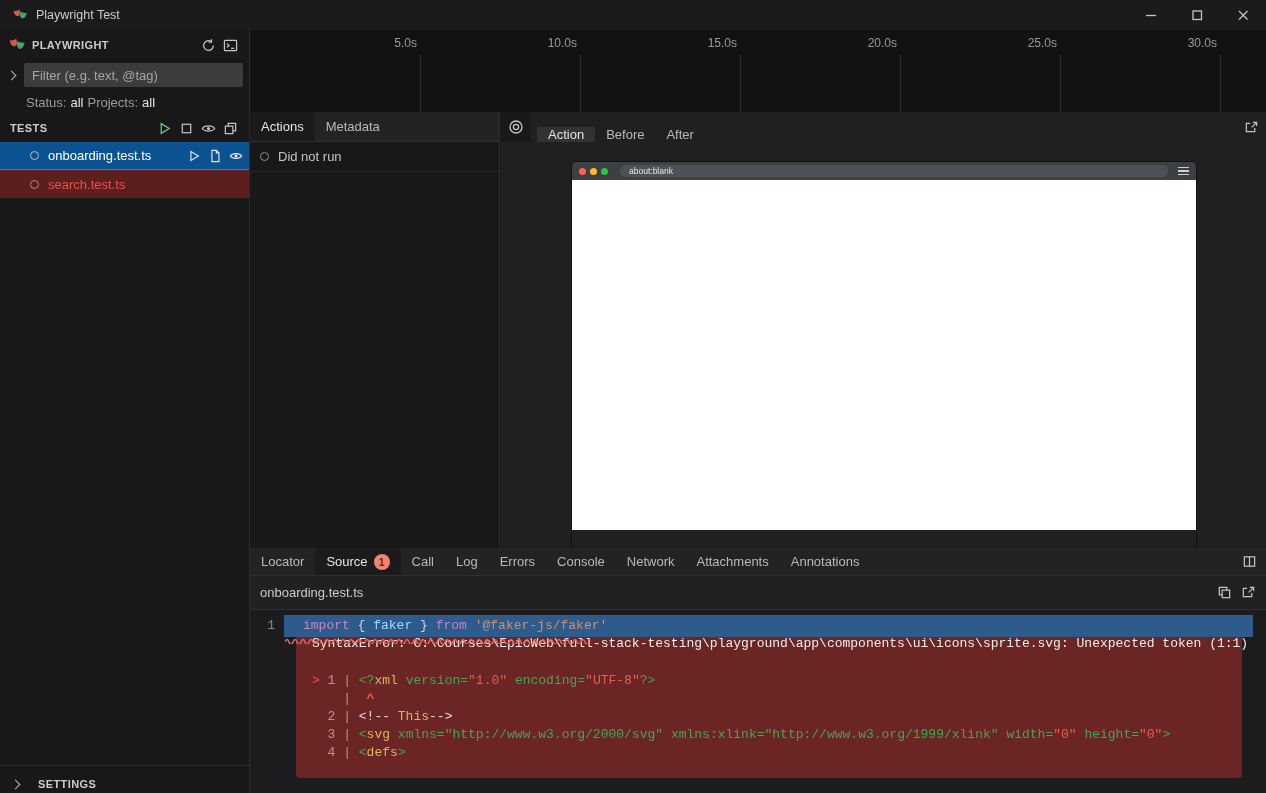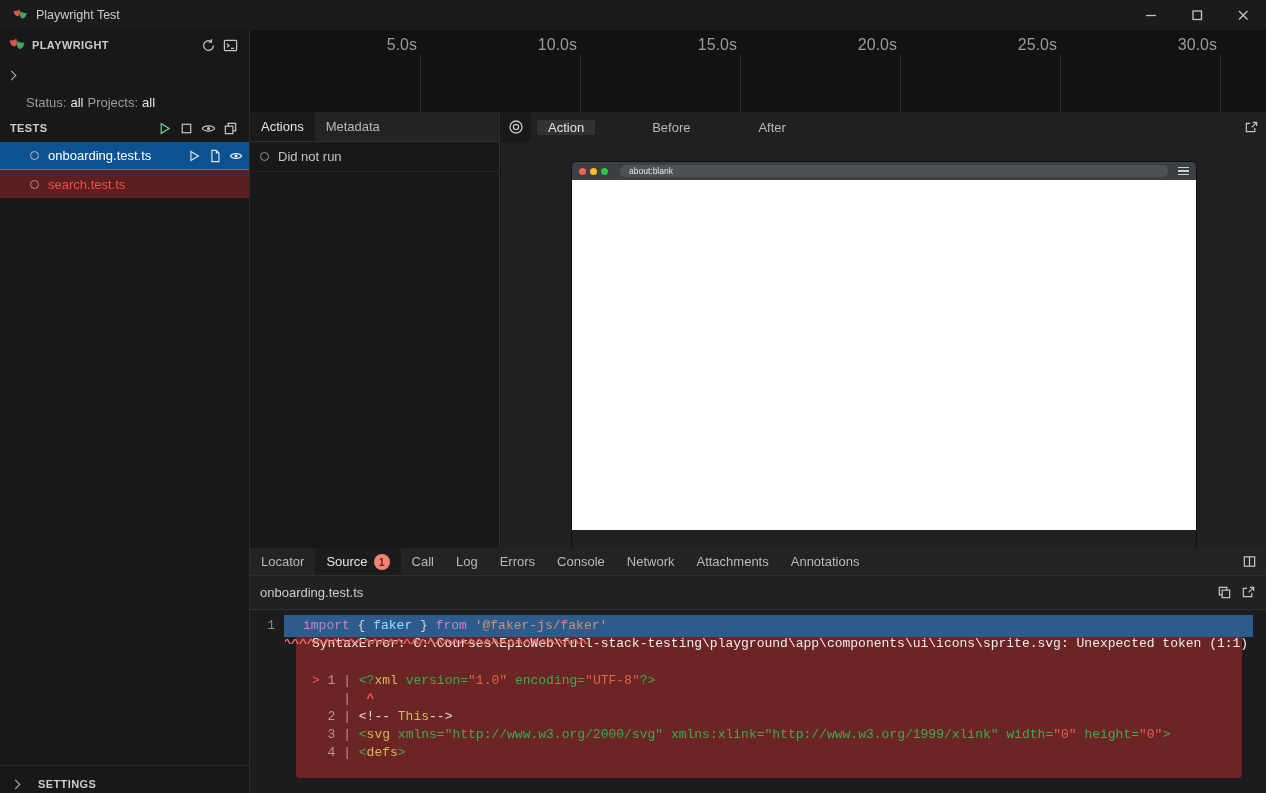--- a/index.html
+++ b/index.html
@@ -47,21 +47,21 @@
   .sb-spacer{flex:1;}
   .settings-row{height:28px;display:flex;align-items:center;border-top:1px solid #2b2b2b;padding:9px 8px 0 12px;}
   .settings-row .title{font-size:11px;font-weight:bold;letter-spacing:.4px;color:#cccccc;margin-left:10px;}
 
   
   .main{position:absolute;left:250px;top:30px;width:1016px;height:763px;}
 
   .timeline{position:absolute;left:0;top:0;width:1016px;height:82px;background:#121214;}
   .tick{position:absolute;top:0;height:100%;width:0;}
   .tick-line{position:absolute;left:0;top:25px;bottom:0;width:1px;background:#2d2d30;}
-  .tick-label{position:absolute;right:3px;top:6px;font-size:16px;color:#9b9b9b;white-space:nowrap;}
+  .tick-label{position:absolute;right:3px;top:6px;font-size:12px;color:#9b9b9b;white-space:nowrap;}
 
   .panels{position:absolute;left:0;top:82px;width:1016px;height:436px;}
   .actions-panel{position:absolute;left:0;top:0;width:250px;height:436px;background:#181818;border-right:1px solid #2e2e2e;}
   .tabstrip{height:30px;background:#232325;display:flex;align-items:stretch;border-bottom:1px solid #2e2e2e;}
   .tab{display:flex;align-items:center;padding:0 11px;font-size:13px;color:#b9b9b9;gap:6px;}
   .tab.selected{background:#1a1a1c;color:#e4e4e4;}
   .badge{min-width:16px;height:16px;border-radius:8px;background:var(--badge-bg);color:var(--badge-text);font-size:10.5px;display:flex;align-items:center;justify-content:center;padding:0 4px;font-weight:bold;}
   .empty-item{height:30px;display:flex;align-items:center;padding:0 10px;font-size:13px;color:#c5c5c5;border-bottom:1px solid #242424;}
   .empty-item .circle{width:9px;height:9px;border:1.4px solid #8f8f8f;border-radius:50%;margin-right:9px;}
 
@@ -162,20 +162,21 @@
       <span class="sb-tool">
         <svg class="ic" width="15" height="15" viewBox="0 0 16 16">
             <rect x="1.5" y="2.5" width="13" height="11" rx="1"></rect>
             <path d="M4 6l2.5 2L4 10"></path>
             <path d="M8.5 11h3.5"></path>
           </svg>
       </span>
     </div>
     <div class="filter-row">
       <span class="chev"></span>
+      <input class="filter-input" type="text" placeholder="Filter (e.g. text, @tag)" style="">
     </div>
     <div class="status-row">
       <span>Status:</span>
       <b>all</b>
       <span>Projects:</span>
       <b>all</b>
     </div>
     <div class="tests-header">
       <span class="title">TESTS</span>
       <span class="sp"></span>
@@ -282,21 +283,21 @@
       </div>
 
       <div class="snapshot-panel">
         <div class="snap-strip">
           <span class="bullseye-btn">
             <svg class="ic" width="16" height="16" viewBox="0 0 16 16">
                 <circle cx="8" cy="8" r="6"></circle>
                 <circle cx="8" cy="8" r="2.6"></circle>
               </svg>
           </span>
-          <span id="snap-tabs" style="display:flex;align-items:center;gap:46px;">
+          <span id="snap-tabs" style="display:flex;align-items:flex-end;">
               <div class="tab selected">
                 <span>Action</span>
               </div>
               <div class="tab">
                 <span>Before</span>
               </div>
               <div class="tab">
                 <span>After</span>
               </div>
             </span>

